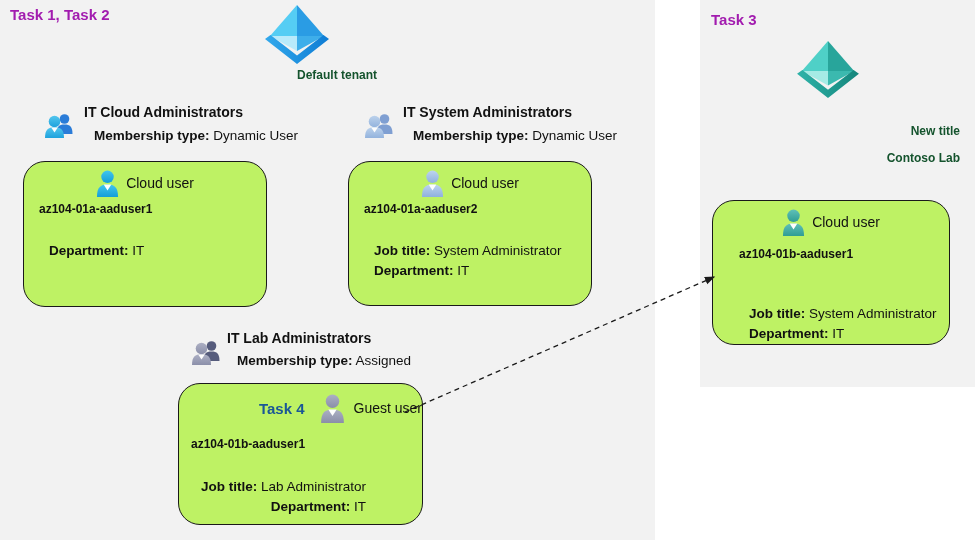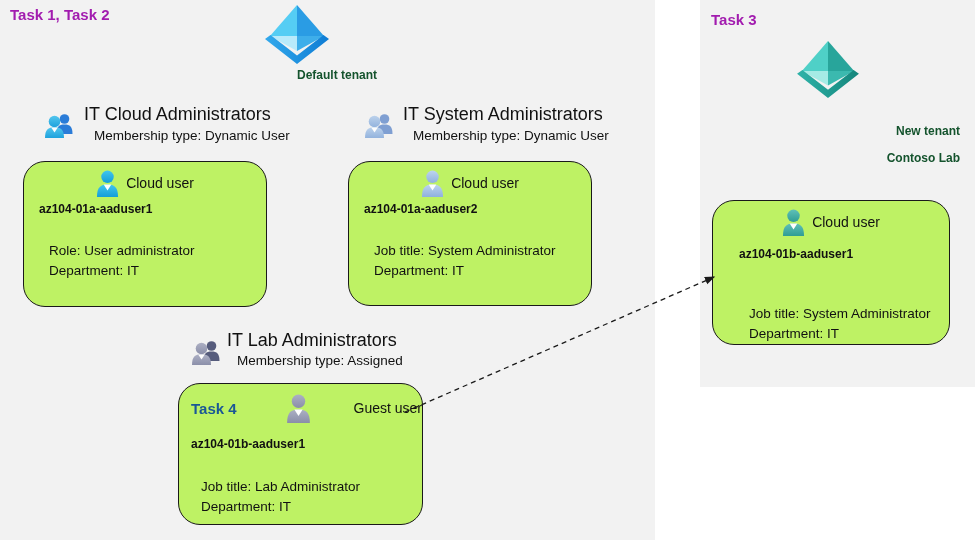--- a/index.html
+++ b/index.html
@@ -19,50 +19,50 @@
     position:absolute;
     font-size:15px;font-weight:bold;color:#a21caf;
     white-space:nowrap;
   }
   .tenant-title{
     position:absolute;
     font-size:12px;font-weight:bold;color:#14532d;
     text-align:right;white-space:nowrap;
   }
   .group-name{
-    position:absolute;font-size:18px;font-weight:normal;white-space:nowrap;
+    position:absolute;font-size:14px;font-weight:bold;white-space:nowrap;
   }
   .group-mem{
     position:absolute;font-size:13.5px;white-space:nowrap;
   }
-  .lbl{font-weight:normal;padding-left:10px;}
+  .lbl{font-weight:bold;padding-left:10px;}
   .card{
     position:absolute;background:#bef264;
     border:1.4px solid #1a1a1a;border-radius:22px;
     box-sizing:border-box;
   }
   .card-header{
     display:flex;align-items:center;justify-content:center;
     gap:7px;margin-top:7px;height:28px;
     font-size:14px;
   }
   .card-header.left-align{
-    justify-content:space-between;padding-left:12px;gap:9px;margin-top:10px;
+    justify-content:flex-end;padding-left:12px;gap:9px;margin-top:10px;
   }
   .card-task{font-size:15px;font-weight:bold;color:#1a5796;margin-right:6px;}
   .card-name{
     position:absolute;left:15px;top:40px;
     font-size:12px;font-weight:bold;white-space:nowrap;
   }
   .fields{
     position:absolute;left:15px;top:79px;
     font-size:13.5px;line-height:19.5px;white-space:nowrap;
   }
   .card3 .card-name{left:12px;top:53px;}
-  .card3 .fields{left:12px;top:93px;}
+  .card3 .fields{left:12px;top:93px;text-align:right;}
   .card4 .card-name{left:26px;top:46px;}
   .card4 .fields{left:26px;top:103px;}
   svg{display:block;}
   .arrow-layer{position:absolute;left:0;top:0;pointer-events:none;}
 </style>
 </head>
 <body>
 
 <div class="panel panel-left"></div>
 <div class="panel panel-right"></div>
@@ -115,24 +115,20 @@
       </defs>
       <circle cx="12" cy="7" r="6.5" fill="url(#pCyan)"></circle>
       <path d="M1,28 C1,18 4.5,15 12,15 C19.5,15 23,18 23,28 Z" fill="url(#pCyan)"></path>
       <polygon points="8,15 12,21.3 16,15" fill="#fefefe"></polygon>
     </svg>
     <span>Cloud user</span>
   </div>
   <div class="card-name">az104-01a-aaduser1</div>
   <div class="fields">
     <div class="field">
-      <span class="lbl">Role:</span>
-      <span>User administrator</span>
-    </div>
-    <div class="field">
       <span class="lbl">Department:</span>
       <span>IT</span>
     </div>
   </div>
 </div>
 
 <svg class="abs" style="left:364px;top:111px;" width="30" height="30" viewBox="0 0 30 30">
   <defs>
     <linearGradient id="gPale" x1="0" y1="0" x2="0" y2="1">
       <stop offset="0" stop-color="#bcd2ec"></stop>
@@ -233,21 +229,21 @@
       <stop offset="0" stop-color="#2fb3a9"></stop>
         <stop offset="1" stop-color="#14857b"></stop>
     </linearGradient>
   </defs>
   <polygon points="34,1 7,32 34,32" fill="#4fd0c7"></polygon>
   <polygon points="34,1 61,32 34,32" fill="#28a59b"></polygon>
   <polygon points="7,32 34,32 34,47" fill="#a5ebe5"></polygon>
   <polygon points="34,32 61,32 34,47" fill="#3bb9af"></polygon>
   <polygon points="2,35 34,60 66,35 60.5,31 34,51.5 7.5,31" fill="url(#bandTeal)"></polygon>
 </svg>
-<div class="tenant-title" style="left:700px;top:124px;width:260px;">New tenant</div>
+<div class="tenant-title" style="left:700px;top:124px;width:260px;">New title</div>
 <div class="tenant-title" style="left:700px;top:151px;width:260px;">Contoso Lab</div>
 
 <div class="card card4" style="left:712px;top:200px;width:238px;height:145px;">
   <div class="card-header">
     <svg width="23" height="27" viewBox="0 0 24 28">
       <defs>
         <linearGradient id="pTeal" x1="0" y1="0" x2="0" y2="1">
           <stop offset="0" stop-color="#5fc0b8"></stop>
             <stop offset="1" stop-color="#2f9d94"></stop>
         </linearGradient>

